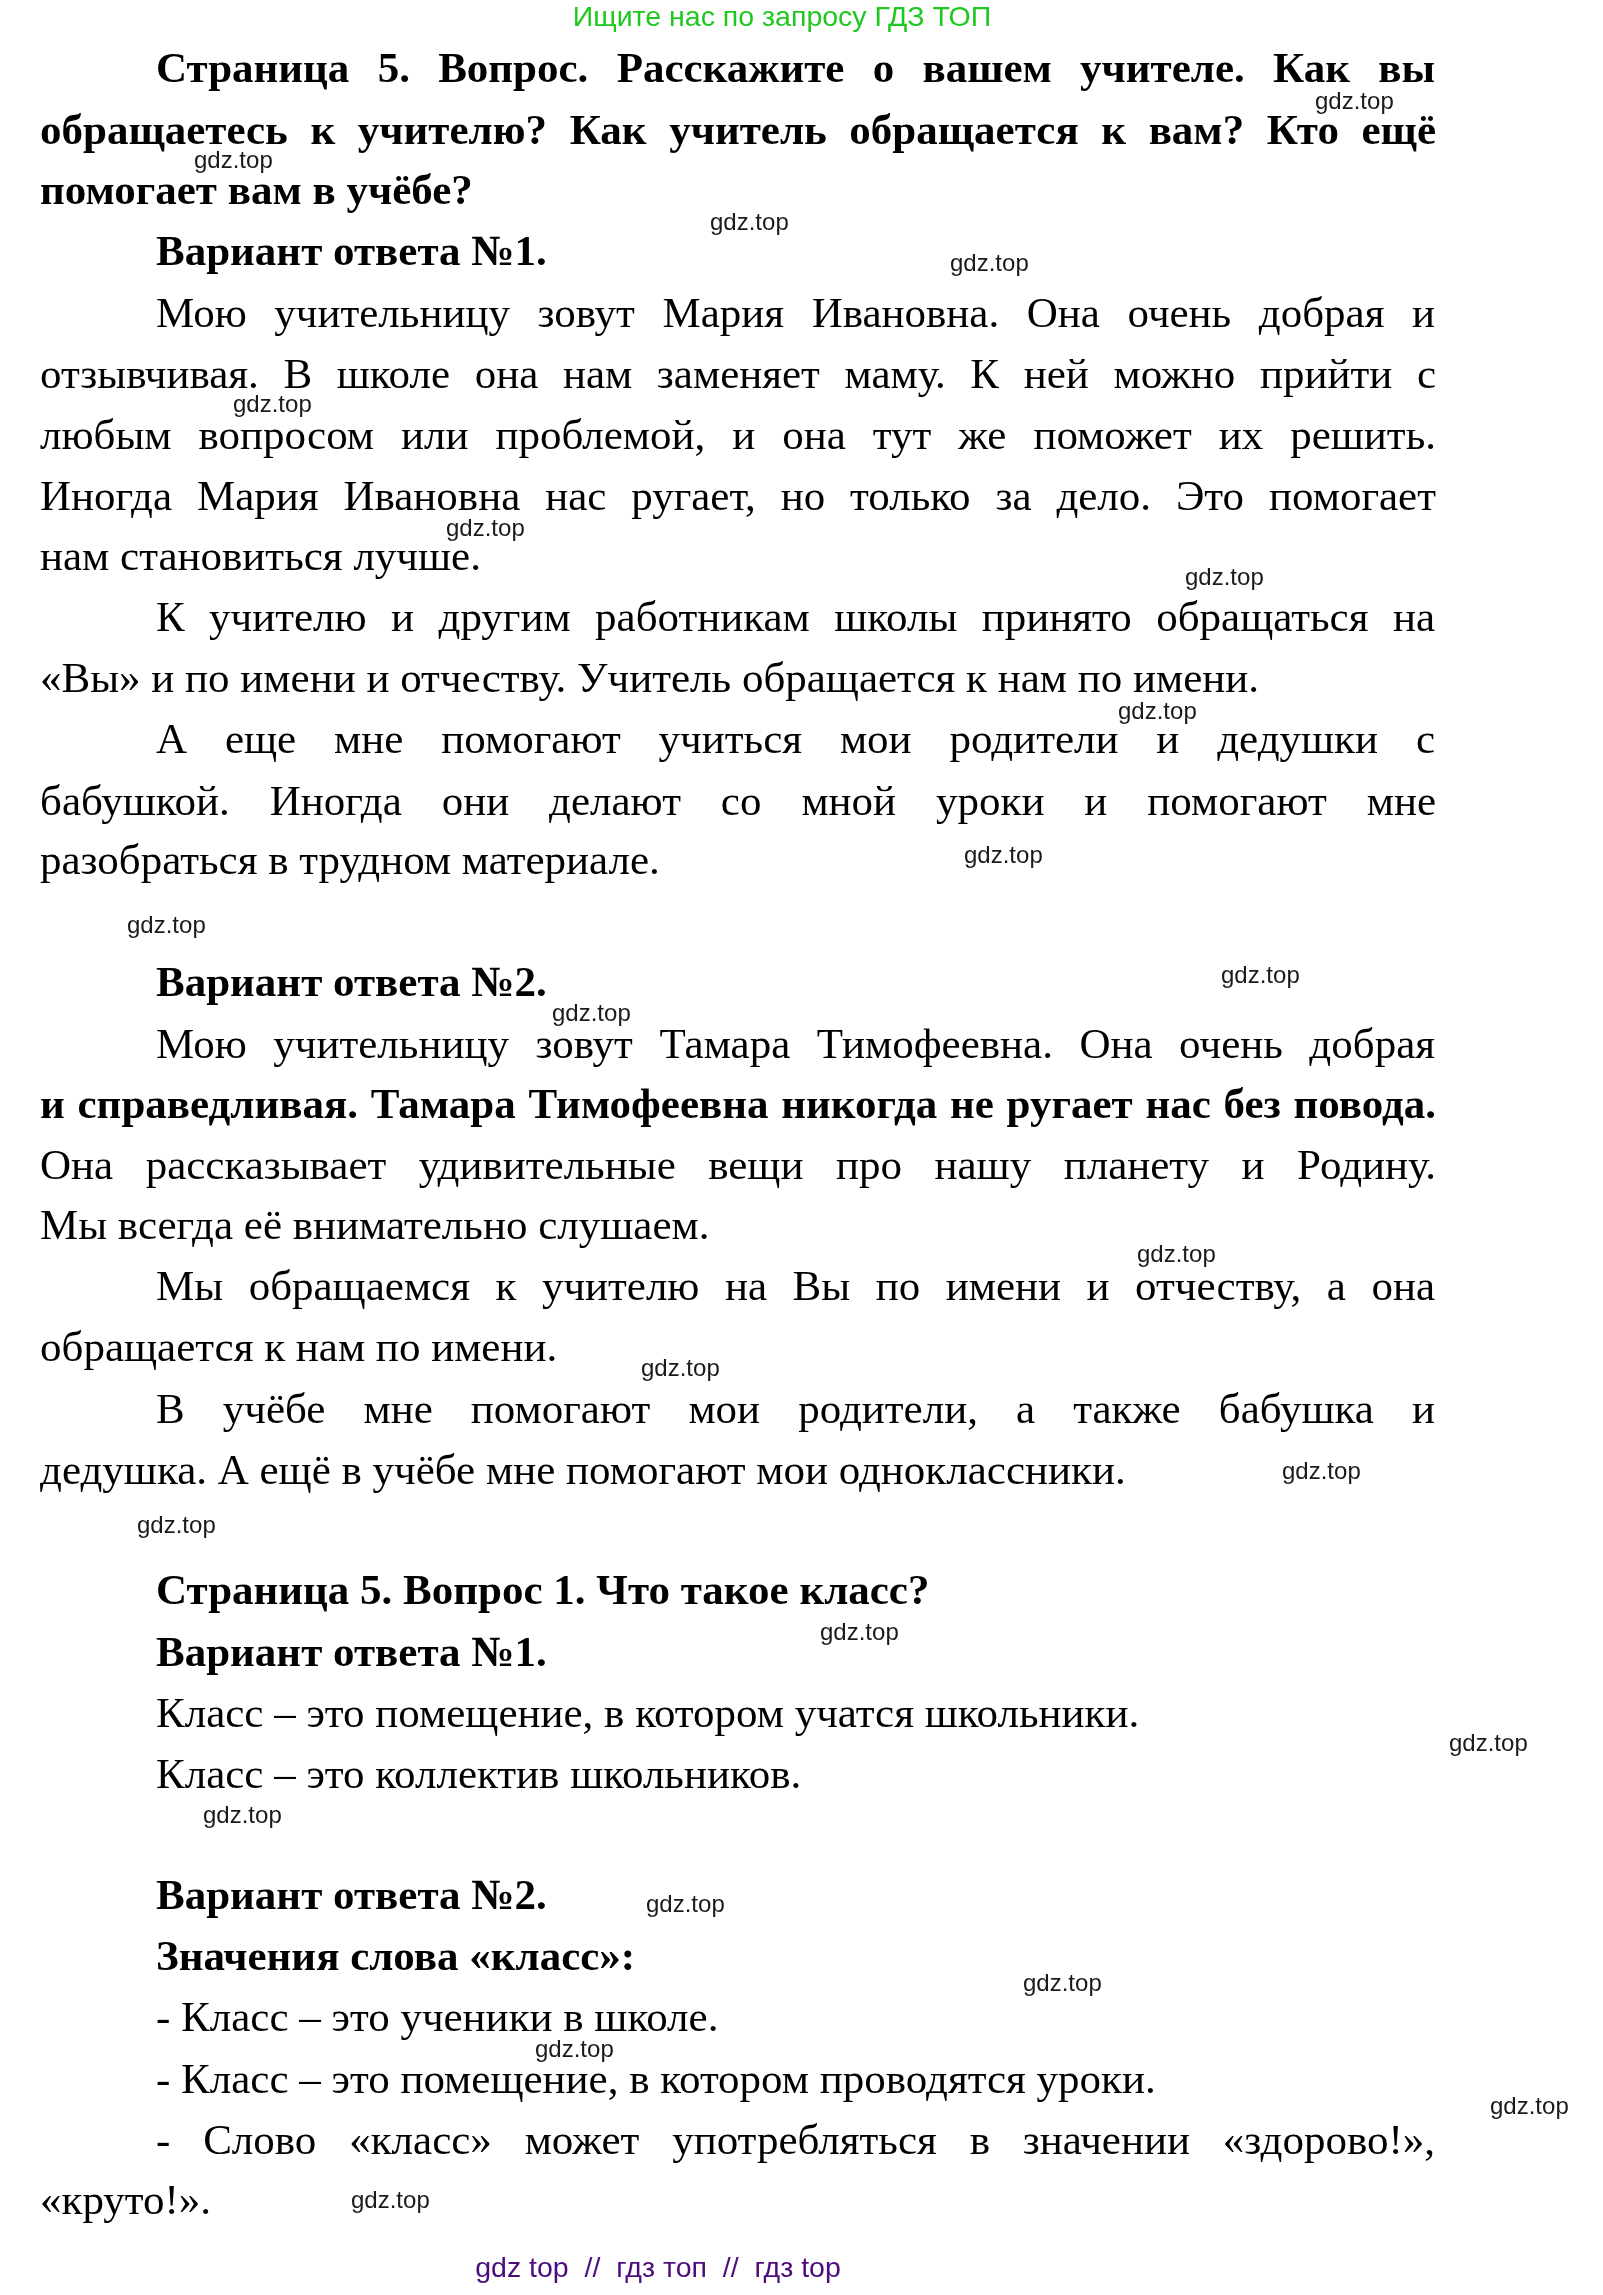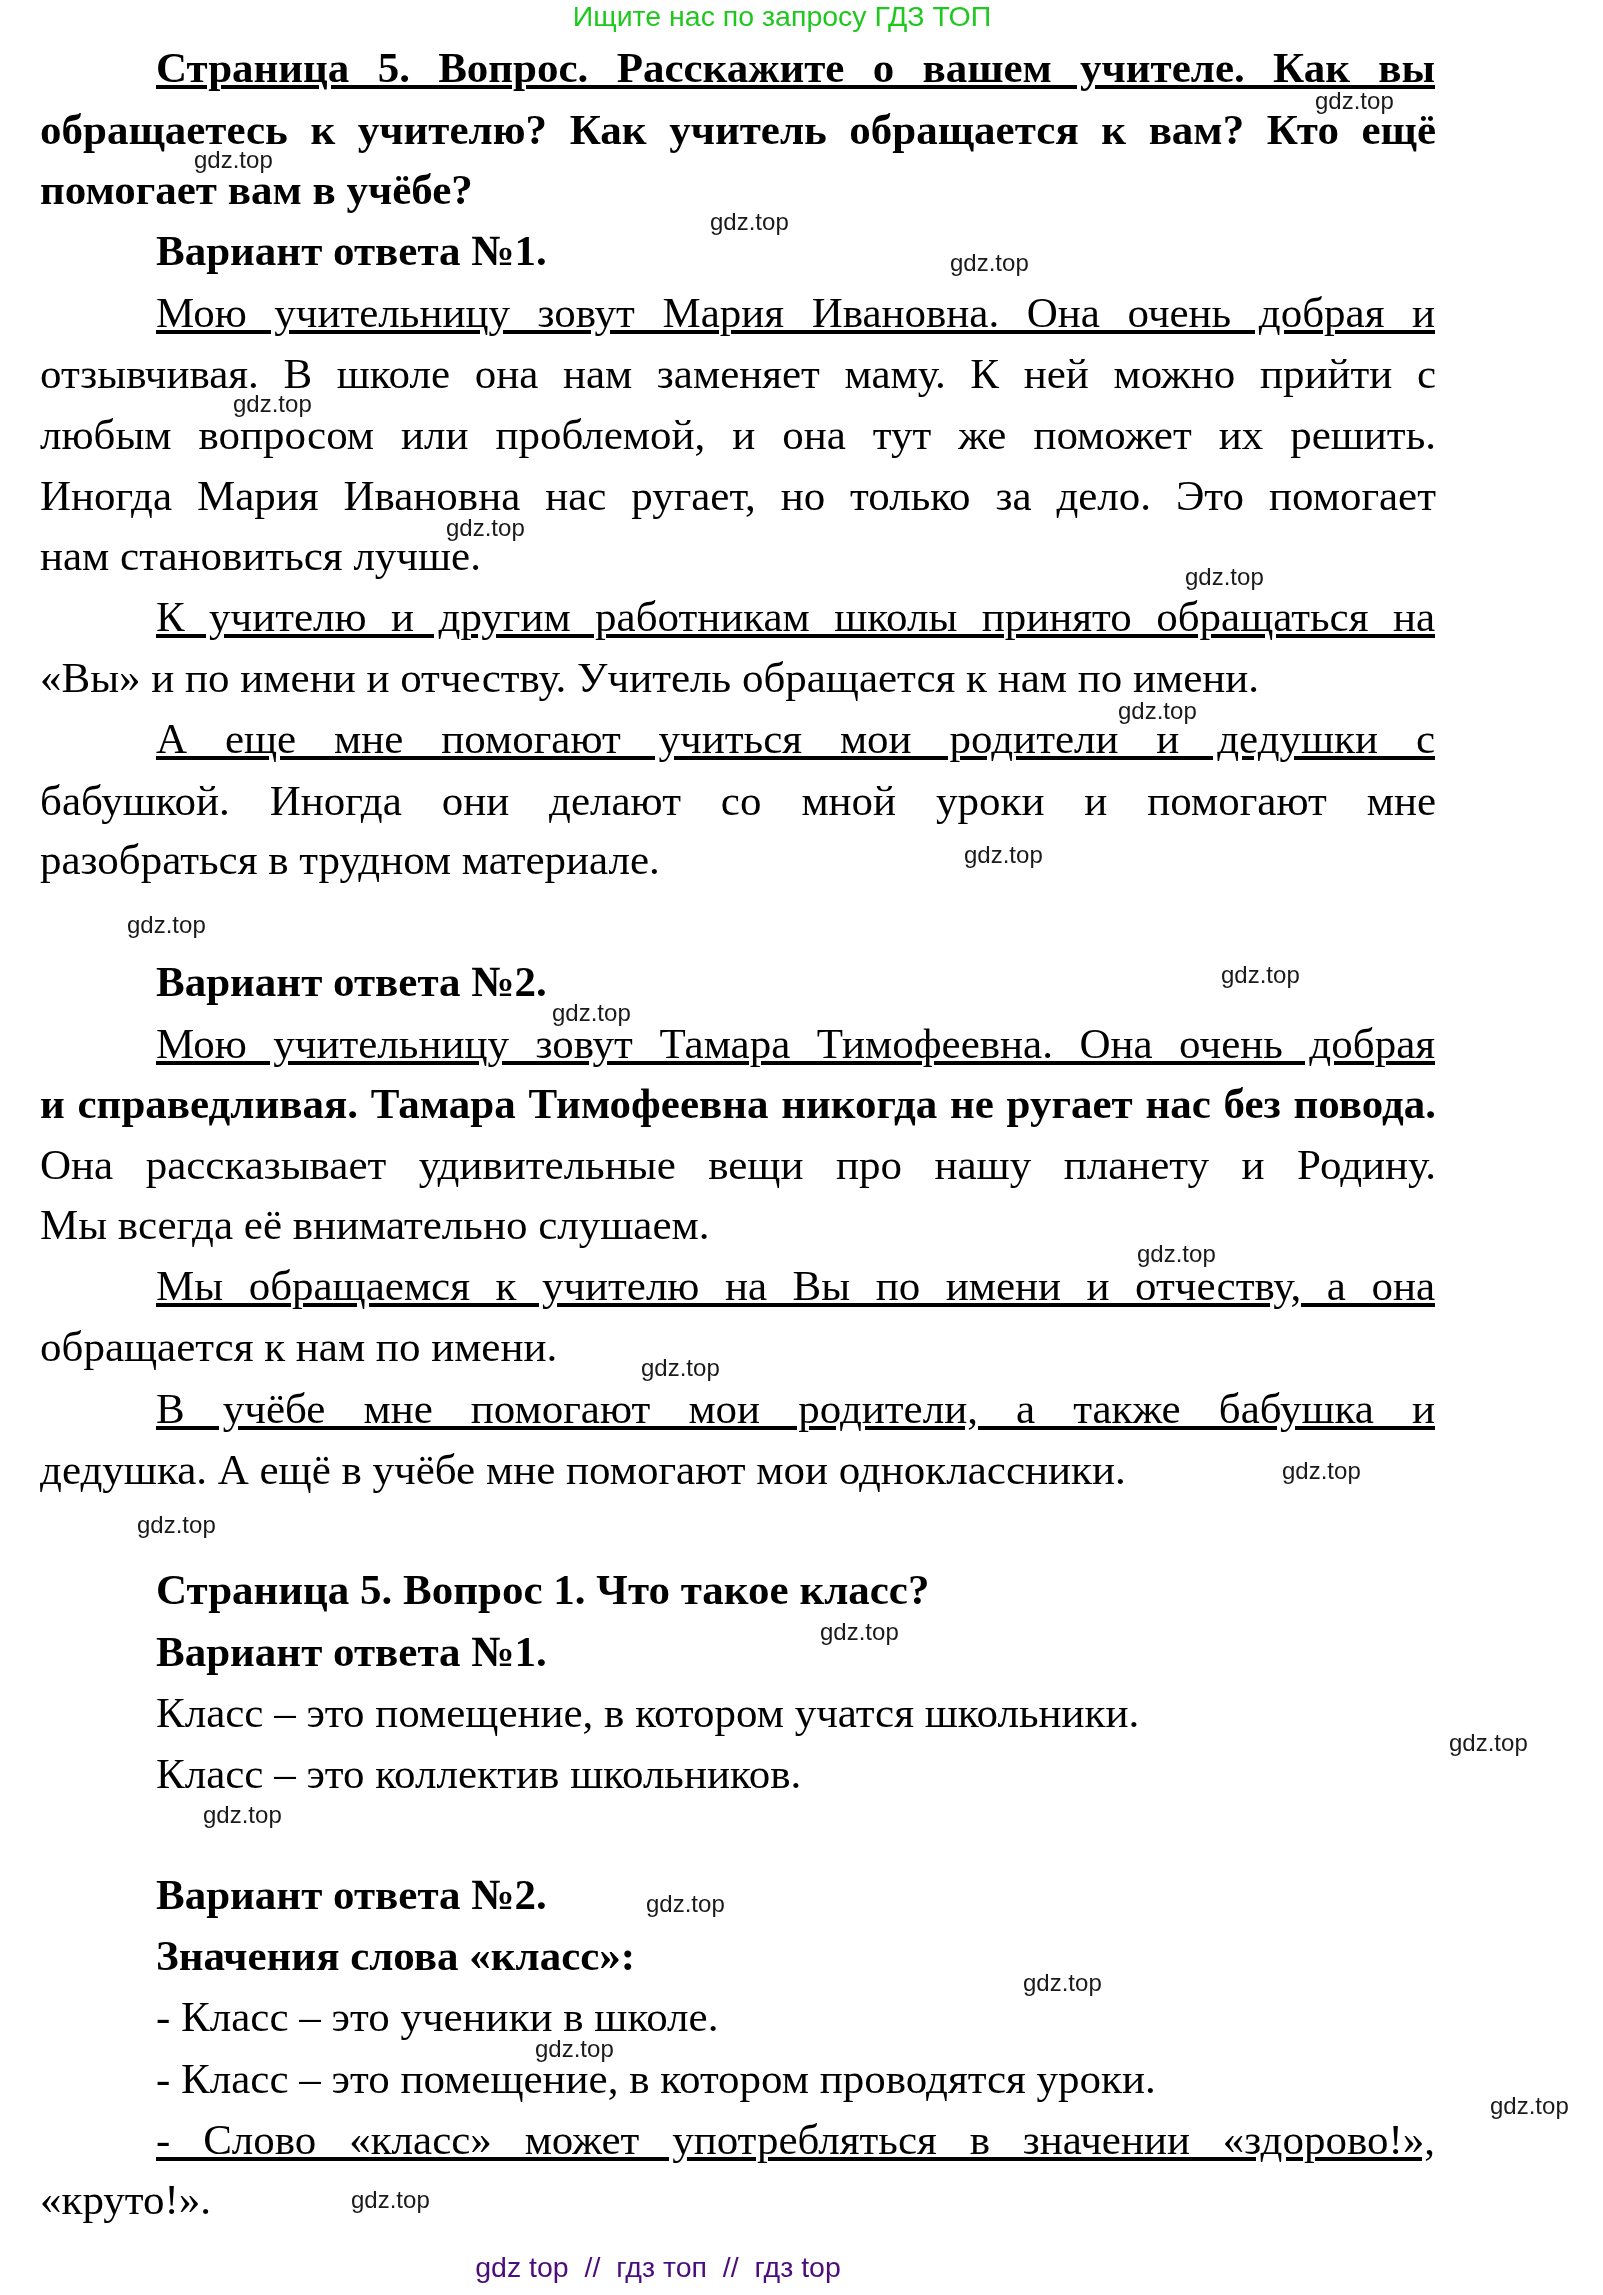--- a/index.html
+++ b/index.html
@@ -10,21 +10,21 @@
     font-size:28.5px; line-height:32px; color:#1ec81e;
   }
   .line {
     position:absolute; font-family:"Liberation Serif", serif;
     font-size:43px; line-height:48px; color:#000; white-space:nowrap;
   }
   .b { font-weight:bold; }
   .just { left:40px; width:1396px; text-align:justify; text-align-last:justify; }
   .full { left:40px; width:1396px; }
   .ind { left:156px; }
-  .indj { left:156px; width:1279px; text-align:justify; text-align-last:justify;text-decoration:underline; }
+  .indj { left:156px; width:1279px; text-align:justify; text-align-last:justify; }
   .wm {
     position:absolute; font-family:"Liberation Sans", sans-serif;
     font-size:24px; line-height:25px; color:#1a1a1a; white-space:nowrap;
   }
   .footer {
     position:absolute; left:0; width:1316px; top:2250px; height:35px;
     text-align:center; font-family:"Liberation Sans", sans-serif;
     font-size:28.5px; line-height:35px; color:#4b0c7c; white-space:pre;
   }
 </style>

